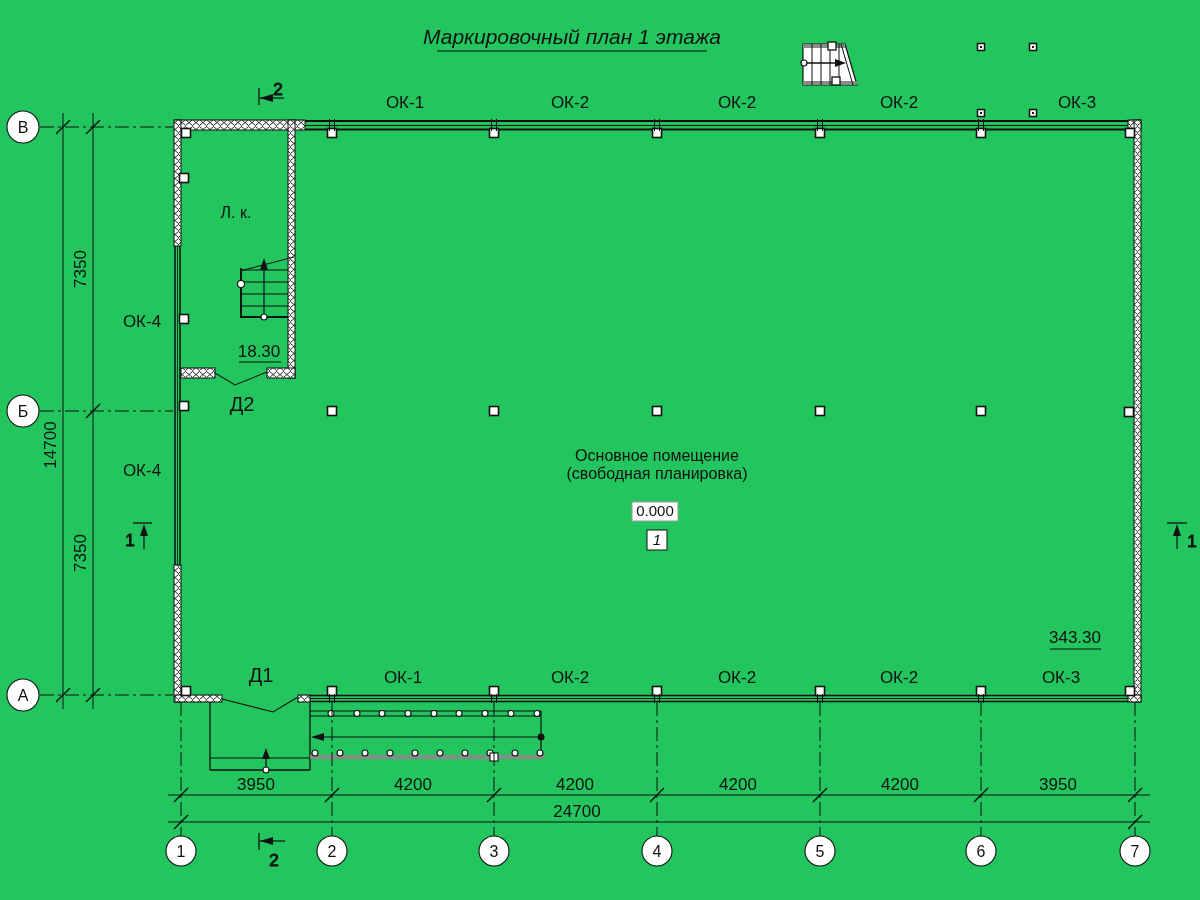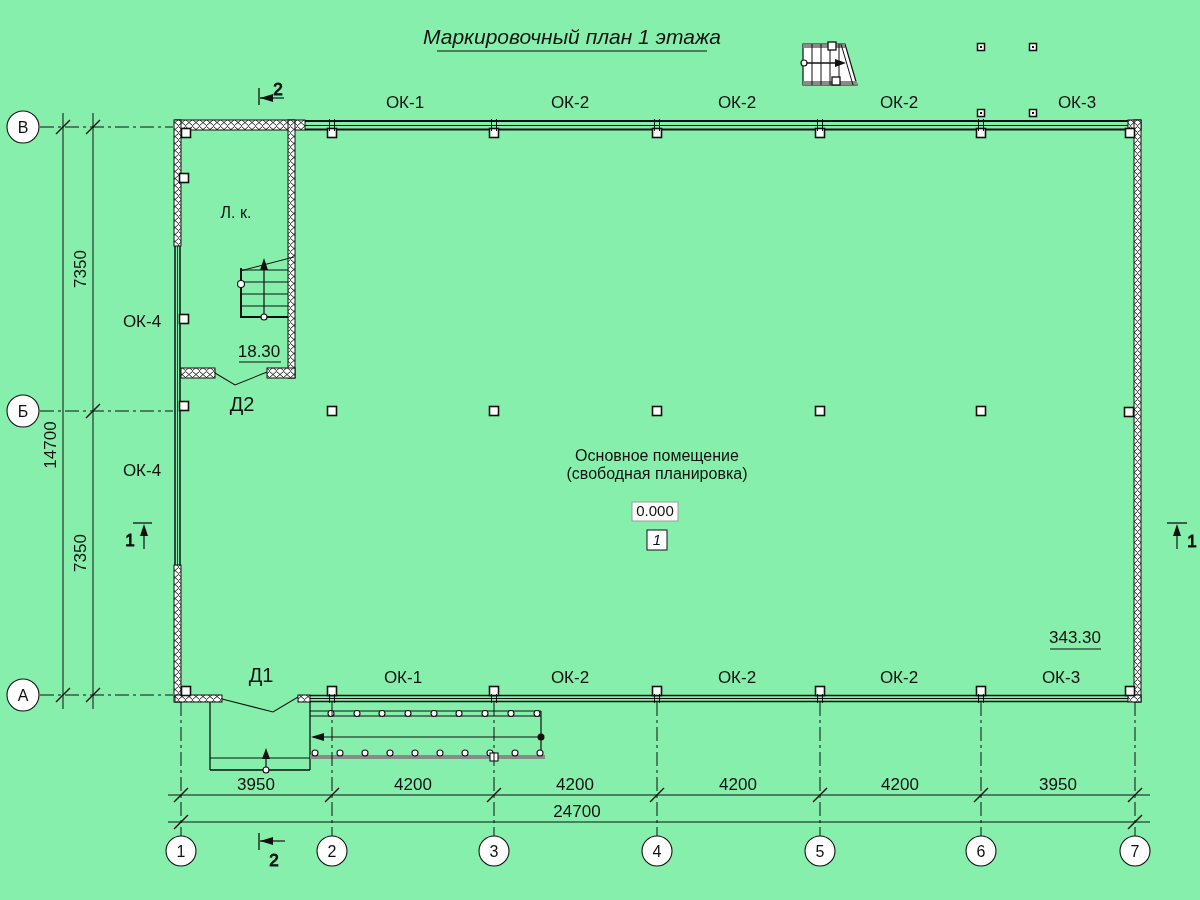--- a/index.html
+++ b/index.html
@@ -1,16 +1,16 @@
 <!DOCTYPE html>
 <html><head>
 <meta charset="utf-8">
 <style>
   html,body{margin:0;padding:0;background:#ffffff;}
-  .page{position:relative;width:1200px;height:900px;background:#86efac;overflow:hidden;
+  .page{position:relative;width:1200px;height:900px;background:#22c55e;overflow:hidden;
         font-family:"Liberation Sans", sans-serif;}
   svg text{fill:#111;font-family:"Liberation Sans", sans-serif;}
   .t17{font-size:17px;}
   .t16{font-size:16px;}
   .t15{font-size:15px;}
   .t20{font-size:20px;}
   .title-t{font-size:21px;font-style:italic;}
   .it{font-style:italic;}
 </style>
 </head>

